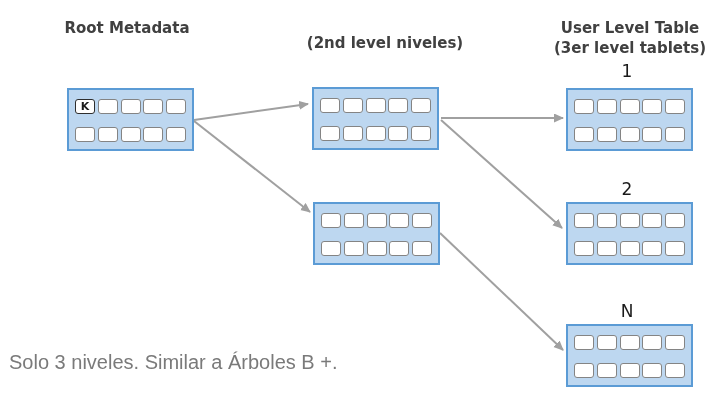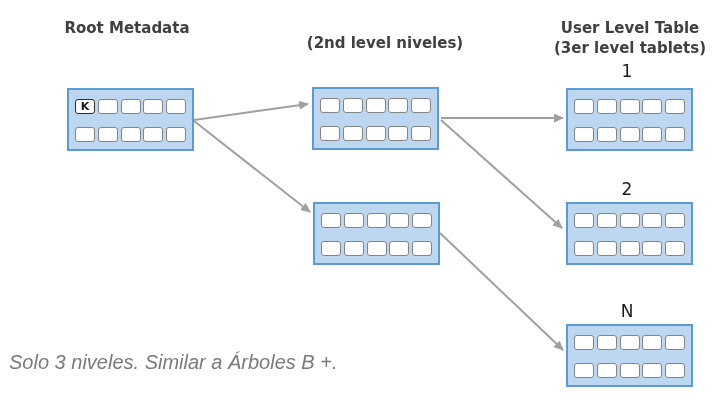--- a/index.html
+++ b/index.html
@@ -55,21 +55,20 @@
     font-weight: normal;
     color: var(--label-text, #1a1a1a);
   }
   .caption {
     position: absolute;
     left: 9px; top: 349px;
     font-family: "Liberation Sans", "DejaVu Sans", sans-serif;
     font-size: 20px; line-height: 26px;
     color: var(--caption-text, #7a7a7a);
     white-space: nowrap;
-    font-style: italic;
   }
 </style>
 </head>
 <body>
 
 <div class="canvas">
 
   <svg class="arrows" viewBox="0 0 717 402">
     <defs>
       <marker id="ah" markerWidth="11" markerHeight="10" refX="9" refY="4.5" orient="auto" markerUnits="userSpaceOnUse">

